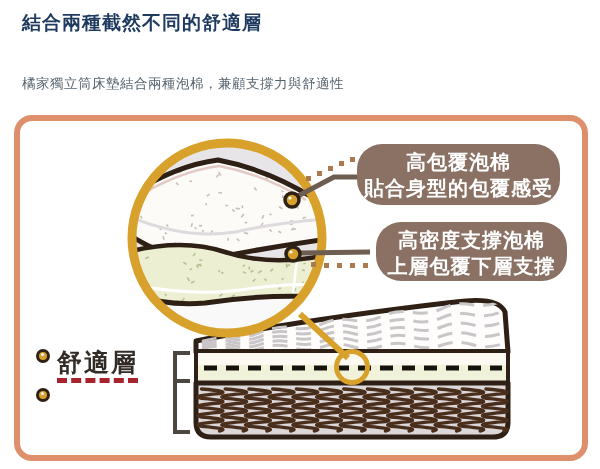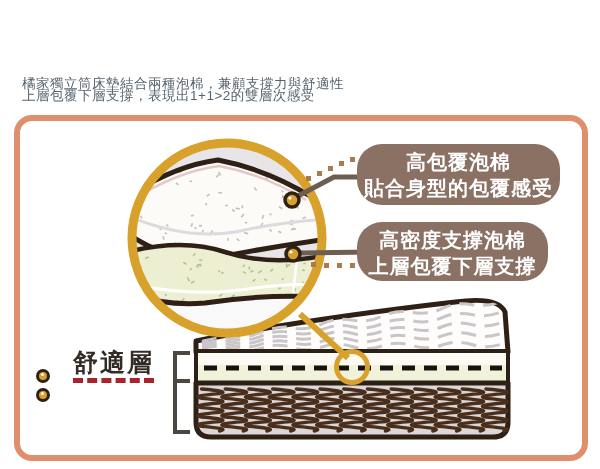--- a/index.html
+++ b/index.html
@@ -21,43 +21,43 @@
     position:absolute;left:14px;top:115px;width:574px;height:346px;
     box-sizing:border-box;border:6px solid #DF8F6B;border-radius:18px;background:#fff;
   }
   .art{position:absolute;left:0;top:0;width:600px;height:469px;pointer-events:none;}
   .bubble{
     position:absolute;background:#8A7164;color:#FFFFFF;border-radius:25px;
     text-align:center;font-weight:bold;font-size:20px;line-height:26px;
     box-sizing:border-box;padding-top:5px;letter-spacing:1px;
   }
   .b1{left:357px;top:144px;width:203px;height:61px;}
-  .b2{left:357px;top:222px;width:191px;height:59px;}
-  .layer-label{position:absolute;display:flex;align-items:flex-end;gap:23px;}
+  .b2{left:376px;top:222px;width:191px;height:59px;}
+  .layer-label{position:absolute;display:flex;align-items:flex-start;gap:7px;}
   .l1{left:36px;top:349px;}
   .l2{left:36px;top:388px;}
   .bullet{
     width:8px;height:8px;border-radius:50%;background:#D8A12B;border:3px solid #2F2015;
     position:relative;flex:0 0 auto;
   }
   .bullet::after{
     content:"";position:absolute;left:2px;top:1px;width:3px;height:3px;border-radius:50%;background:#fff;
   }
   .ltxt{
     font-size:25px;font-weight:bold;color:#332C26;letter-spacing:2px;line-height:1.05;
     border-bottom:5px dashed #A8232B;padding-bottom:3px;
   }
 </style>
 </head>
 <body>
 
 <div class="screen">
 
+  <h1 class="page-title">結合兩種截然不同的舒適層</h1>
   <p class="sub s1">橘家獨立筒床墊結合兩種泡棉，兼顧支撐力與舒適性</p>
-  <p class="sub s2">上層包覆下層支撐，表現出1+1&gt;2的雙層次感受</p>
 
   <div class="panel"></div>
 
   <svg class="art" viewBox="0 0 600 469">
     <defs>
       <clipPath id="circleClip">
           <circle cx="227" cy="238" r="95"></circle>
         </clipPath>
       <clipPath id="quiltClip">
           <path d="M196,352 L196,341 Q300,320 455,302 Q498,296 505,312 L508,352 Z"></path>

